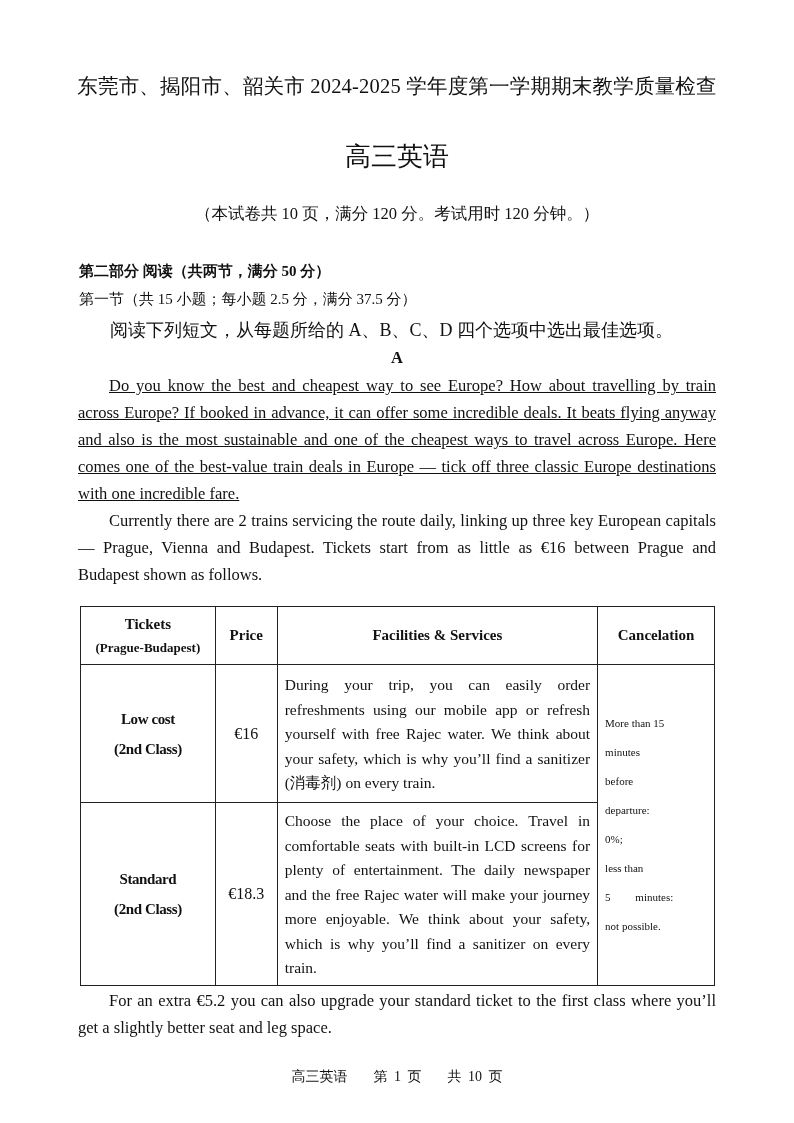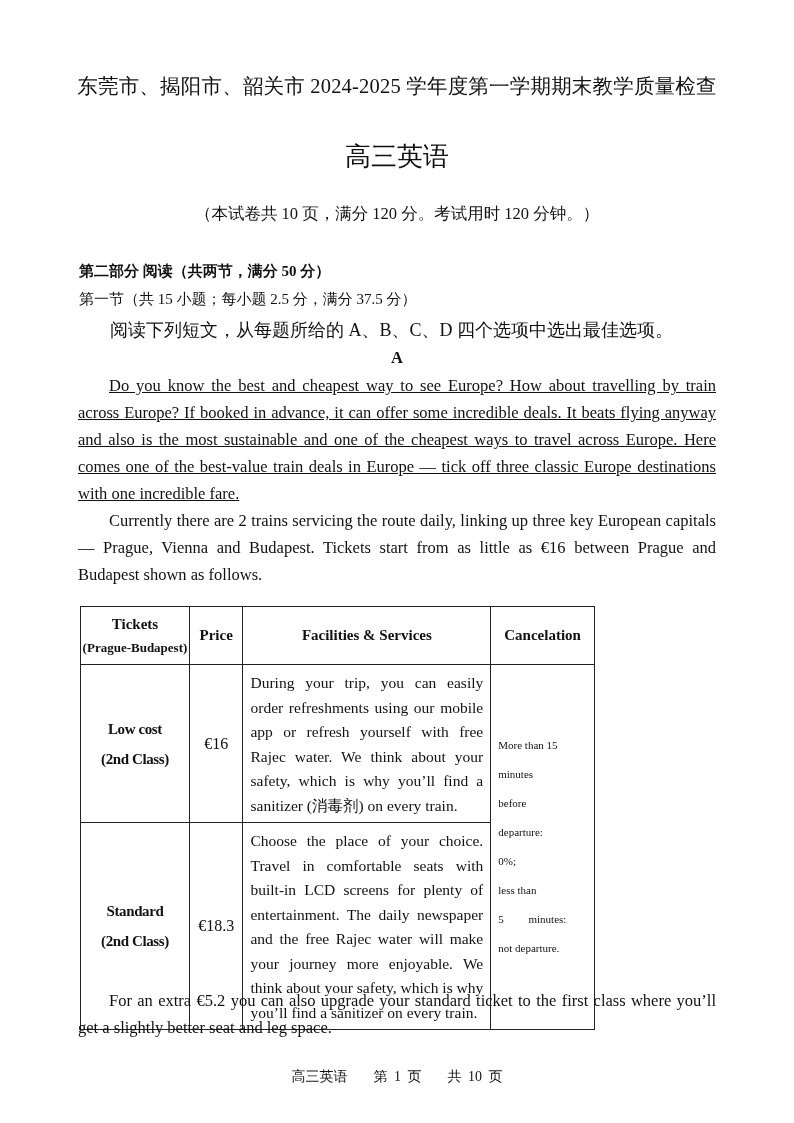--- a/index.html
+++ b/index.html
@@ -13,21 +13,21 @@
   .sec { left:79px; font-size:15px; }
   #part-title { top:262px; font-weight:bold; }
   #section-title { top:290px; }
   #instructions { top:318px; left:110px; font-size:18px;text-align:center; }
   #passage-label { top:348px; font-weight:bold; font-size:16.5px; }
   .para { left:78px; width:638px; font-size:16.5px; line-height:27px;
           text-align:justify; text-indent:31px; }
   #para1 { top:372px;text-decoration:underline; }
   #para2 { top:507px; }
   #para3 { top:987px; }
-  table#tickets-table { position:absolute; left:80px; top:606px; width:515px;
+  table#tickets-table { position:absolute; left:80px; top:606px; width:635px;
           border-collapse:collapse; font-size:15.5px; }
   #tickets-table td, #tickets-table th { border:1.2px solid #222; padding:0; vertical-align:middle; }
   #tickets-table th { font-weight:bold; height:57px; text-align:center; font-size:15px; }
   .hdr-sub { font-size:13px; display:block; margin-top:7px; }
   .ticket-cell { text-align:center; font-weight:bold; font-size:15px; line-height:30px;
                  letter-spacing:-0.4px; }
   .price-cell { text-align:center; font-size:16px; }
   .fac-cell { padding:6px 7px 4px 7px !important; text-align:justify; line-height:24.5px; font-size:15.5px; }
   .cancel-cell { padding:4px 7px !important; line-height:29px; font-size:11px; vertical-align:middle;margin-left:32px; }
   #footer { top:1068px; font-size:14px; word-spacing:3px; }
@@ -72,21 +72,21 @@
     <td class="price-cell">€16</td>
     <td class="fac-cell">During your trip, you can easily order refreshments using our mobile app or refresh yourself with free Rajec water. We think about your safety, which is why you’ll find a sanitizer (消毒剂) on every train.</td>
     <td class="cancel-cell" rowspan="2">
       <div>More than 15</div>
       <div>minutes</div>
       <div>before</div>
       <div>departure:</div>
       <div>0%;</div>
       <div>less than</div>
       <div style="word-spacing:22px">5 minutes:</div>
-      <div>not departure.</div>
+      <div>not possible.</div>
     </td>
   </tr>
   <tr style="height:181px">
     <td class="ticket-cell">
       <div>Standard</div>
       <div>(2nd Class)</div>
     </td>
     <td class="price-cell">€18.3</td>
     <td class="fac-cell">Choose the place of your choice. Travel in comfortable seats with built-in LCD screens for plenty of entertainment. The daily newspaper and the free Rajec water will make your journey more enjoyable. We think about your safety, which is why you’ll find a sanitizer on every train.</td>
   </tr>

